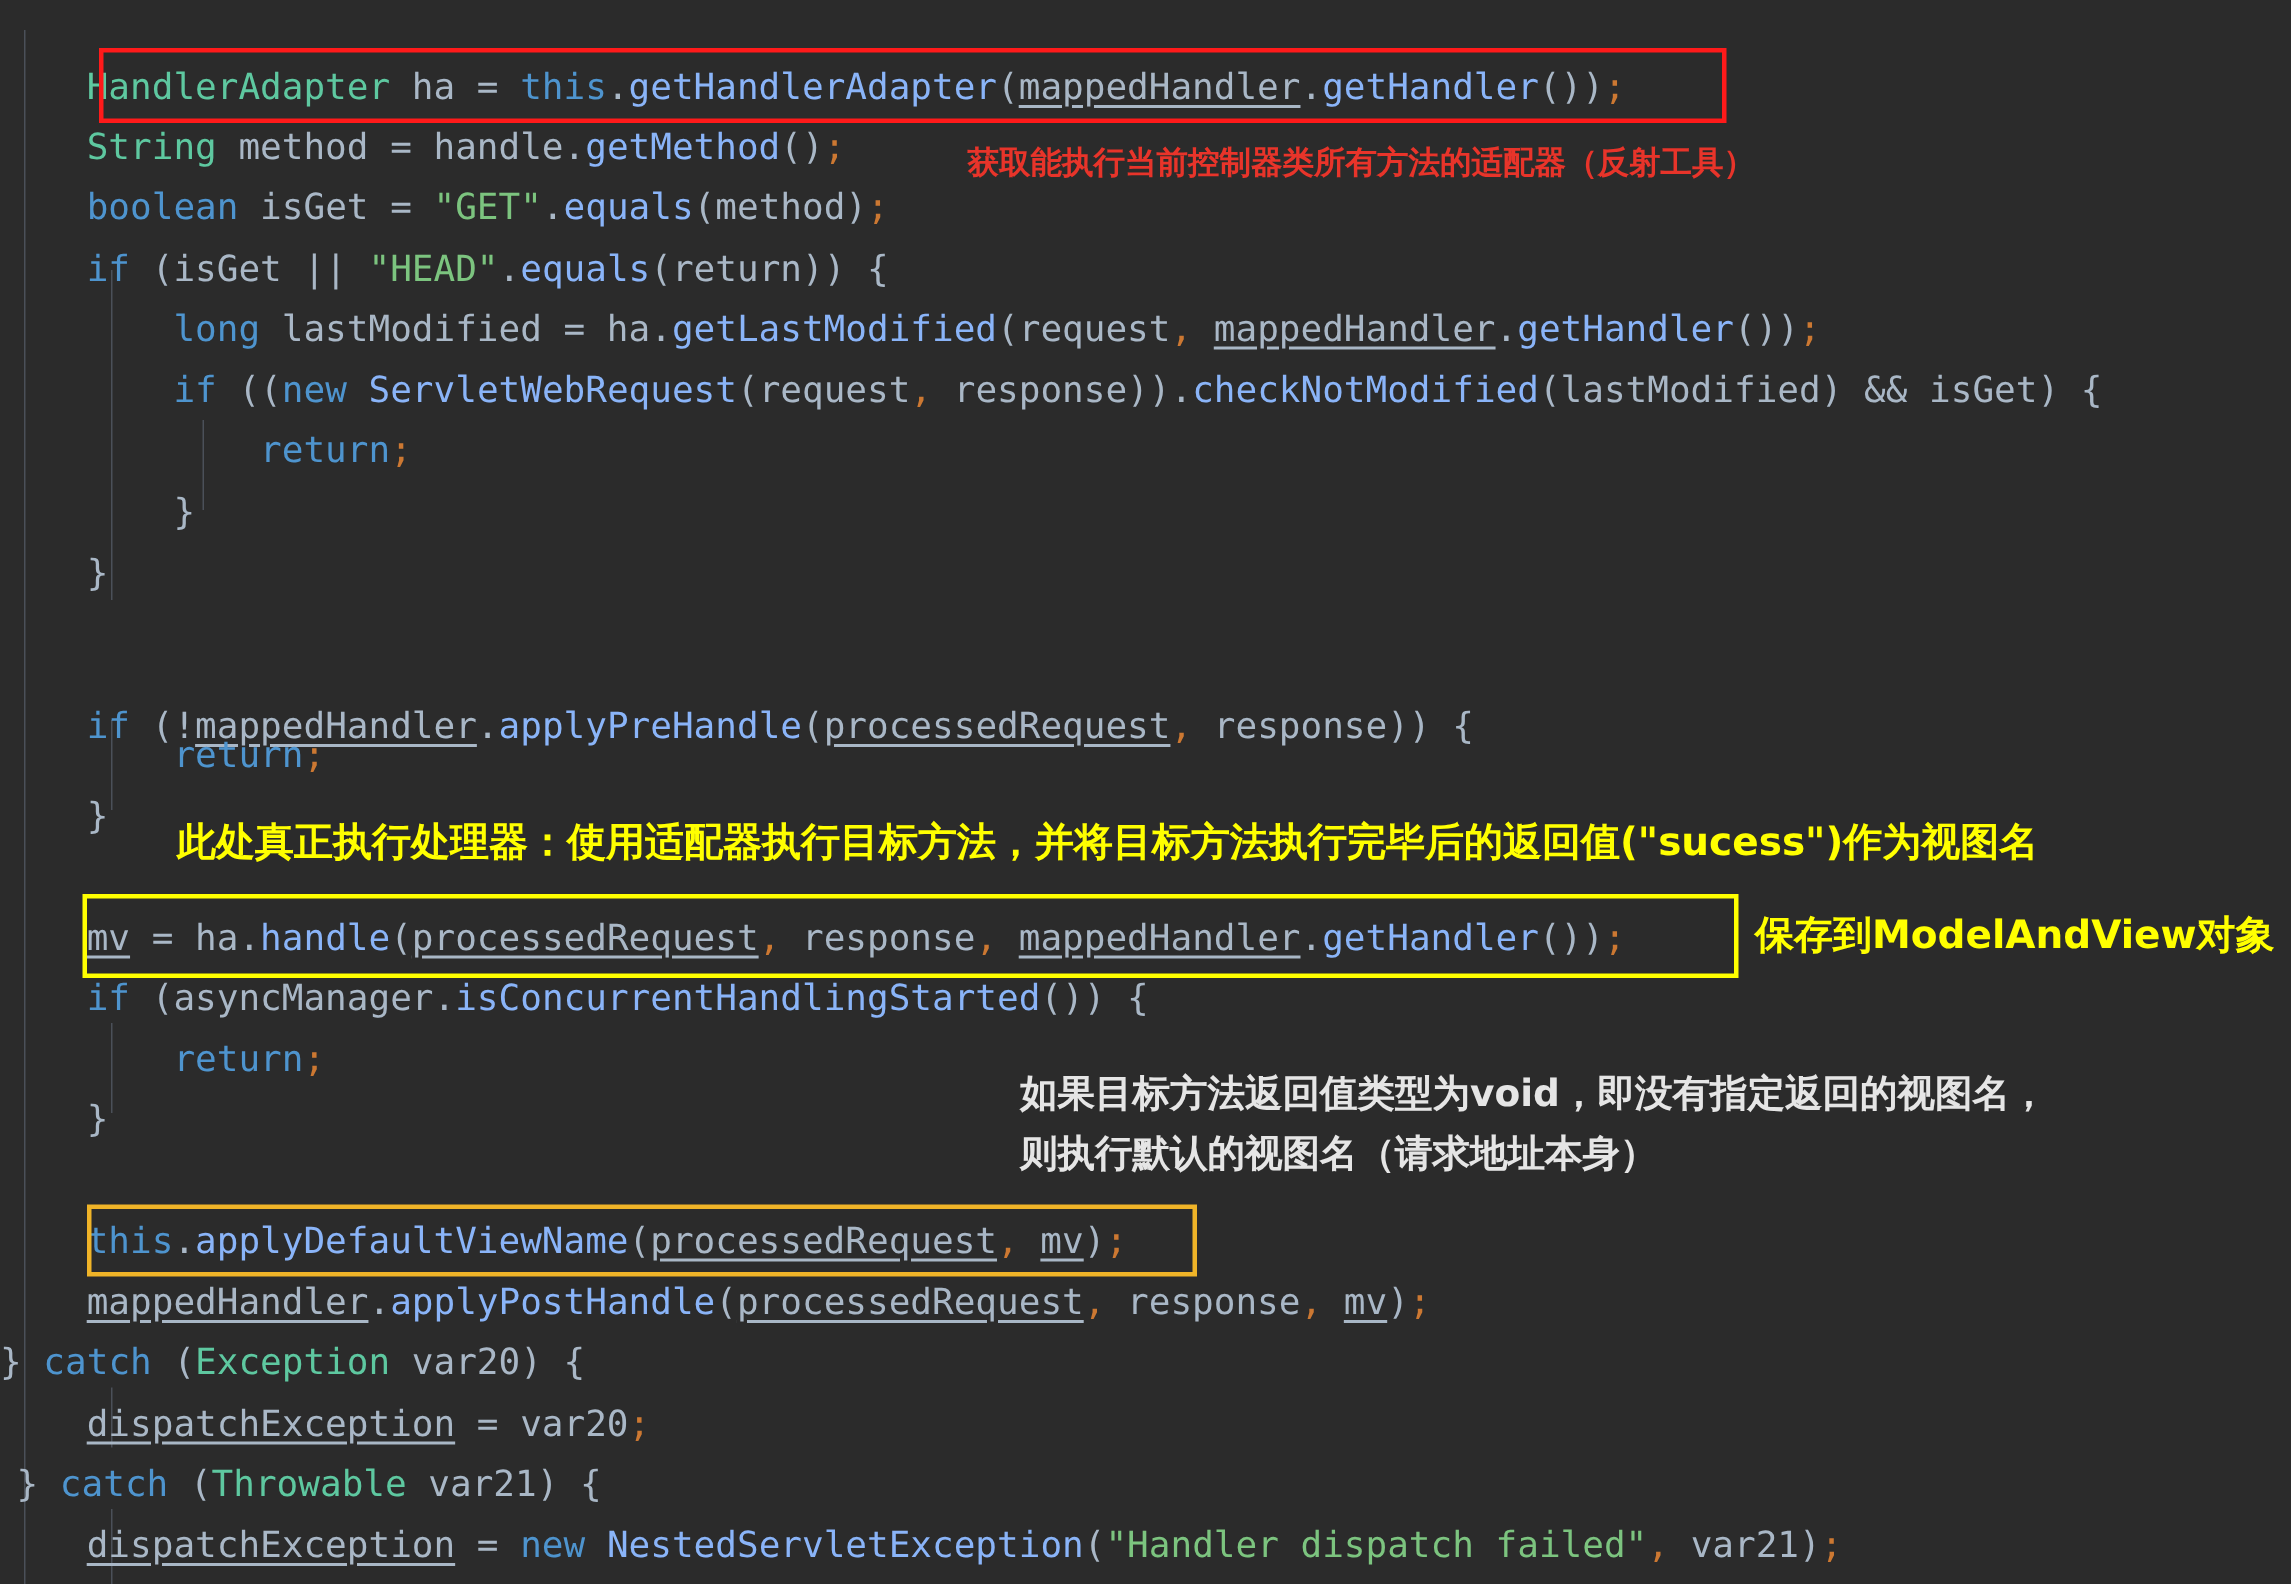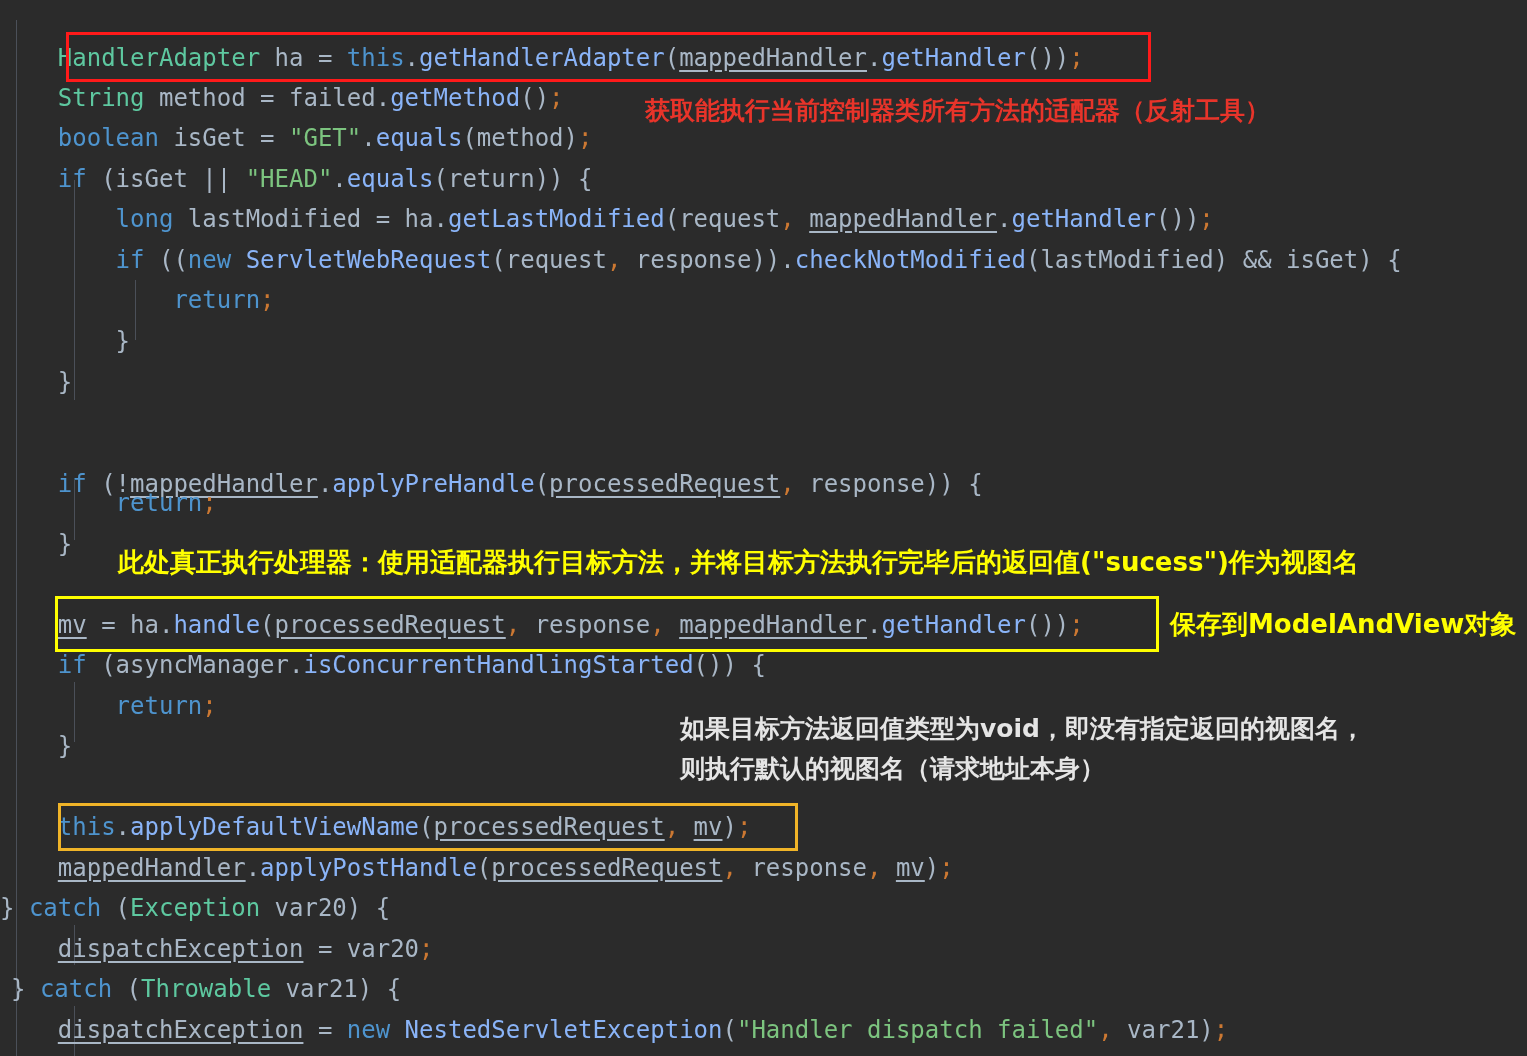--- a/index.html
+++ b/index.html
@@ -60,40 +60,40 @@
   .box-gold   { border: 3px solid #f0b428; }
 
   
   .anno {
     position: absolute;
     white-space: pre;
     font-family: "DejaVu Sans", sans-serif;
     font-weight: 700;
     line-height: 1.28;
   }
-  .anno-red    { color: #e8342a; font-size: 25px; }
+  .anno-red    { color: #e8342a; font-size: 21px; }
   .anno-yellow { color: #ffff00; font-size: 26px; }
   .anno-gold   { color: #e5e5e5; font-size: 25px; }
 </style>
 </head>
 <body>
 
 <div id="root">
 
   <div class="guide" style="left:16px;  top:20px;  height:1036px;"></div>
   <div class="guide" style="left:74px;  top:180px; height:220px;"></div>
   <div class="guide" style="left:74px;  top:480px; height:60px;"></div>
   <div class="guide" style="left:74px;  top:682px; height:60px;"></div>
   <div class="guide" style="left:74px;  top:925px; height:40px;"></div>
   <div class="guide" style="left:74px;  top:1006px;height:50px;"></div>
   <div class="guide" style="left:135px; top:280px; height:60px;"></div>
 
   <div class="code-layer">
     <div class="line" style="top:38px;"><span class="t-plain">    </span><span class="t-type">HandlerAdapter</span><span class="t-plain"> ha = </span><span class="t-kw">this</span><span class="t-plain">.</span><span class="t-meth">getHandlerAdapter</span><span class="t-plain">(</span><span class="t-field">mappedHandler</span><span class="t-plain">.</span><span class="t-meth">getHandler</span><span class="t-plain">())</span><span class="t-op">;</span></div>
-    <div class="line" style="top:78px;"><span class="t-plain">    </span><span class="t-type">String</span><span class="t-plain"> method = failed.</span><span class="t-meth">getMethod</span><span class="t-plain">()</span><span class="t-op">;</span></div>
+    <div class="line" style="top:78px;"><span class="t-plain">    </span><span class="t-type">String</span><span class="t-plain"> method = handle.</span><span class="t-meth">getMethod</span><span class="t-plain">()</span><span class="t-op">;</span></div>
     <div class="line" style="top:118px;"><span class="t-plain">    </span><span class="t-kw">boolean</span><span class="t-plain"> isGet = </span><span class="t-str">"GET"</span><span class="t-plain">.</span><span class="t-meth">equals</span><span class="t-plain">(method)</span><span class="t-op">;</span></div>
     <div class="line" style="top:159px;"><span class="t-plain">    </span><span class="t-kw">if</span><span class="t-plain"> (isGet || </span><span class="t-str">"HEAD"</span><span class="t-plain">.</span><span class="t-meth">equals</span><span class="t-plain">(return)) {</span></div>
     <div class="line" style="top:199px;"><span class="t-plain">        </span><span class="t-kw">long</span><span class="t-plain"> lastModified = ha.</span><span class="t-meth">getLastModified</span><span class="t-plain">(request</span><span class="t-op">,</span><span class="t-plain"> </span><span class="t-field">mappedHandler</span><span class="t-plain">.</span><span class="t-meth">getHandler</span><span class="t-plain">())</span><span class="t-op">;</span></div>
     <div class="line" style="top:240px;"><span class="t-plain">        </span><span class="t-kw">if</span><span class="t-plain"> ((</span><span class="t-kw">new</span><span class="t-plain"> </span><span class="t-meth">ServletWebRequest</span><span class="t-plain">(request</span><span class="t-op">,</span><span class="t-plain"> response)).</span><span class="t-meth">checkNotModified</span><span class="t-plain">(lastModified) &amp;&amp; isGet) {</span></div>
     <div class="line" style="top:280px;"><span class="t-plain">            </span><span class="t-kw">return</span><span class="t-op">;</span></div>
     <div class="line" style="top:321px;"><span class="t-plain">        }</span></div>
     <div class="line" style="top:362px;"><span class="t-plain">    }</span></div>
     <div class="line" style="top:402px;"></div>
     <div class="line" style="top:464px;"><span class="t-plain">    </span><span class="t-kw">if</span><span class="t-plain"> (!</span><span class="t-field">mappedHandler</span><span class="t-plain">.</span><span class="t-meth">applyPreHandle</span><span class="t-plain">(</span><span class="t-local">processedRequest</span><span class="t-op">,</span><span class="t-plain"> response)) {</span></div>
     <div class="line" style="top:483px;"><span class="t-plain">        </span><span class="t-kw">return</span><span class="t-op">;</span></div>

